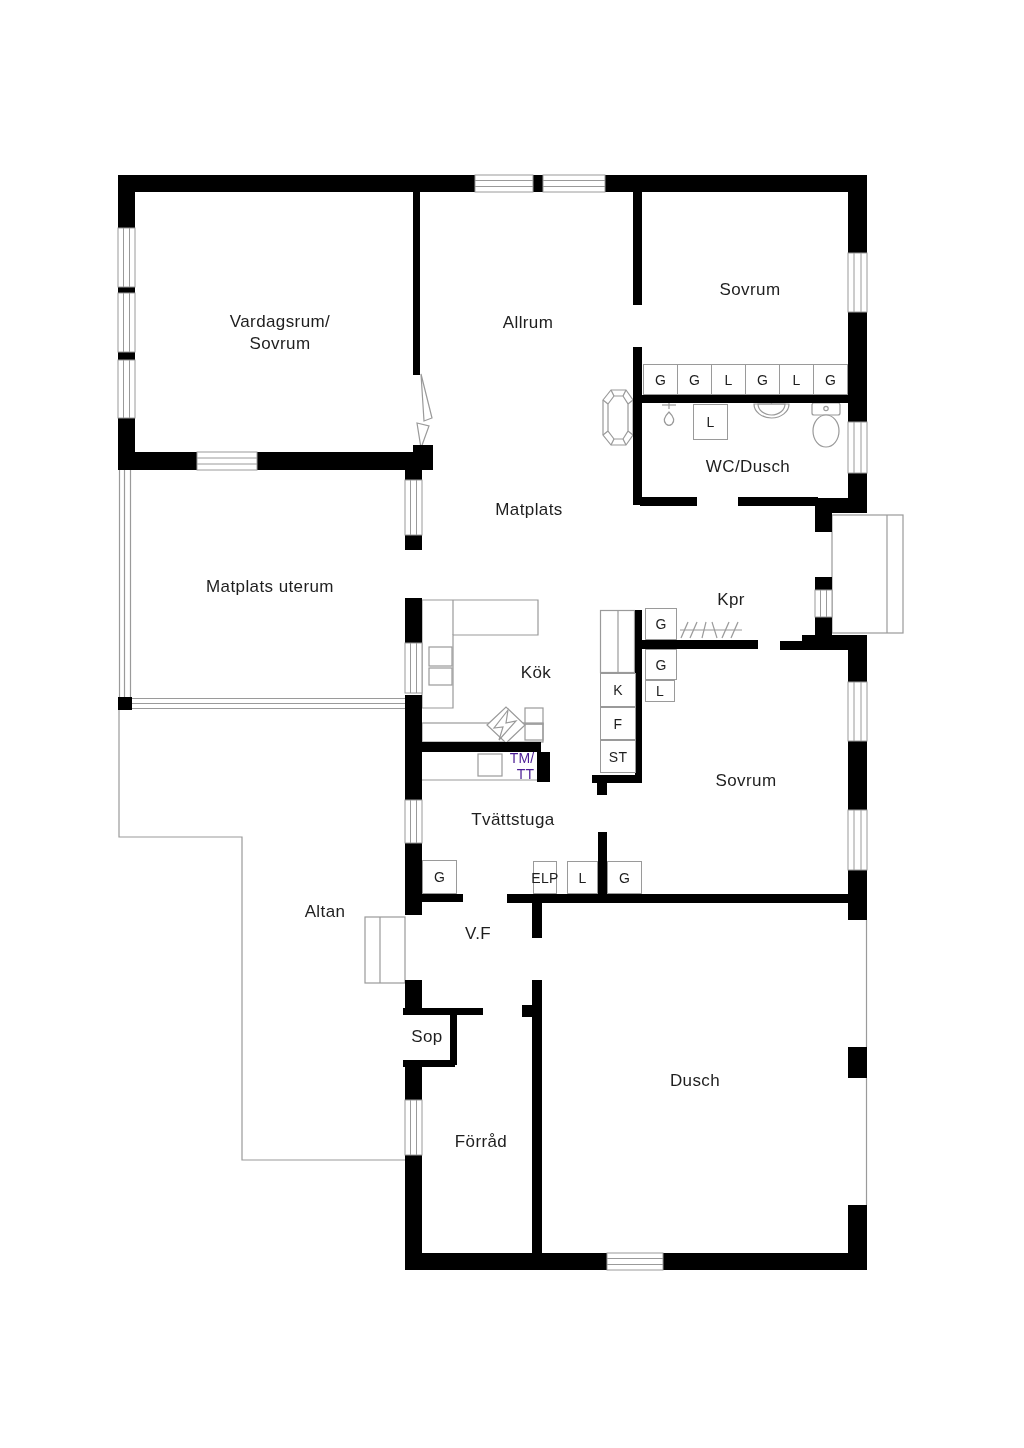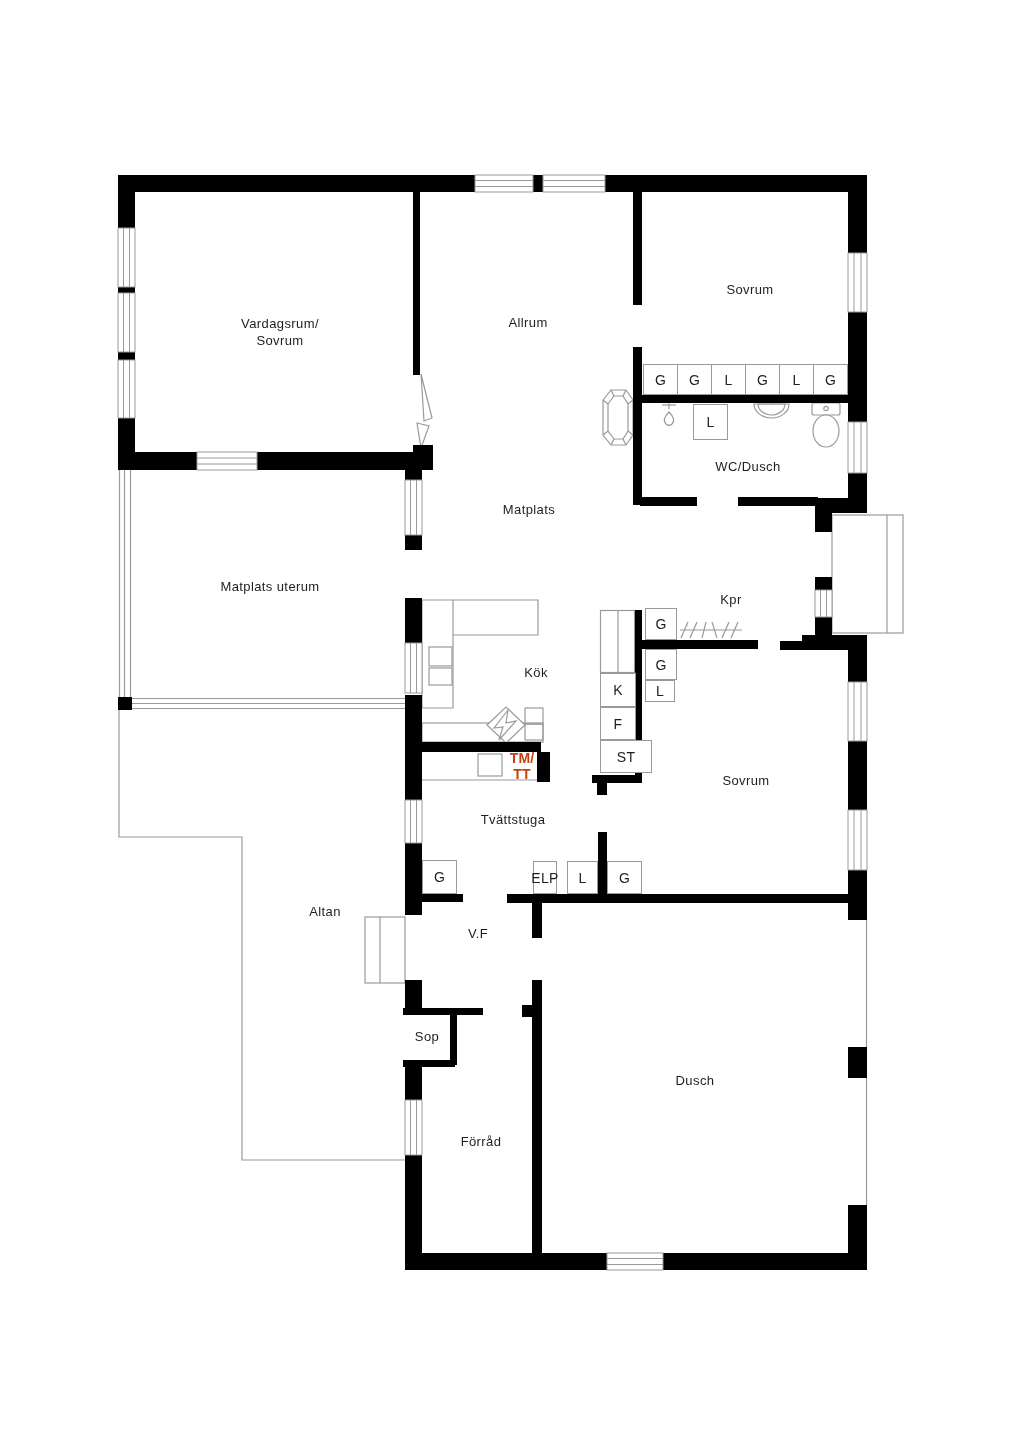--- a/index.html
+++ b/index.html
@@ -3,27 +3,27 @@
 <meta charset="utf-8">
 <style>
   html,body{margin:0;padding:0;background:#ffffff;}
   #stage{
     position:relative;width:1024px;height:1448px;background:#ffffff;
     font-family:"Liberation Sans","DejaVu Sans",sans-serif;overflow:hidden;
   }
   #plan-svg{position:absolute;left:0;top:0;}
   .room-label{
     position:absolute;transform:translate(-50%,-50%);
-    font-size:13px;letter-spacing:.4px;color:#1e1e1e;
+    font-size:17px;letter-spacing:.4px;color:#1e1e1e;
     text-align:center;white-space:pre-line;line-height:1.3;
   }
   .fixture-label{
     position:absolute;transform:translate(-50%,-50%);
-    font-size:14px;letter-spacing:.2px;color:#c2410c;
-    text-align:center;white-space:pre-line;line-height:1.15;font-weight:bold;
+    font-size:14px;letter-spacing:.2px;color:#4c1d95;
+    text-align:right;white-space:pre-line;line-height:1.15;
   }
   .closet{
     position:absolute;box-sizing:border-box;border:1px solid #9a9a9a;background:#ffffff;
     display:flex;align-items:center;justify-content:center;
     font-size:14px;color:#1e1e1e;letter-spacing:.3px;
   }
 </style>
 </head>
 <body>
 
@@ -318,19 +318,19 @@
 <div class="closet" style="left:711px;top:364px;width:35px;height:31px">L</div>
 <div class="closet" style="left:745px;top:364px;width:35px;height:31px">G</div>
 <div class="closet" style="left:779px;top:364px;width:35px;height:31px">L</div>
 <div class="closet" style="left:813px;top:364px;width:35px;height:31px">G</div>
 <div class="closet" style="left:693px;top:404px;width:35px;height:36px">L</div>
 <div class="closet" style="left:645px;top:608px;width:32px;height:32px">G</div>
 <div class="closet" style="left:645px;top:649px;width:32px;height:31px">G</div>
 <div class="closet" style="left:645px;top:680px;width:30px;height:22px">L</div>
 <div class="closet" style="left:600px;top:673px;width:36px;height:34px">K</div>
 <div class="closet" style="left:600px;top:707px;width:36px;height:33px">F</div>
-<div class="closet" style="left:600px;top:740px;width:52px;height:33px">ST</div>
+<div class="closet" style="left:600px;top:740px;width:36px;height:33px">ST</div>
 <div class="closet" style="left:422px;top:860px;width:35px;height:34px">G</div>
 <div class="closet" style="left:533px;top:861px;width:24px;height:33px">ELP</div>
 <div class="closet" style="left:567px;top:861px;width:31px;height:33px">L</div>
 <div class="closet" style="left:607px;top:861px;width:35px;height:33px">G</div>
 
 </div>
 
 </body></html>

